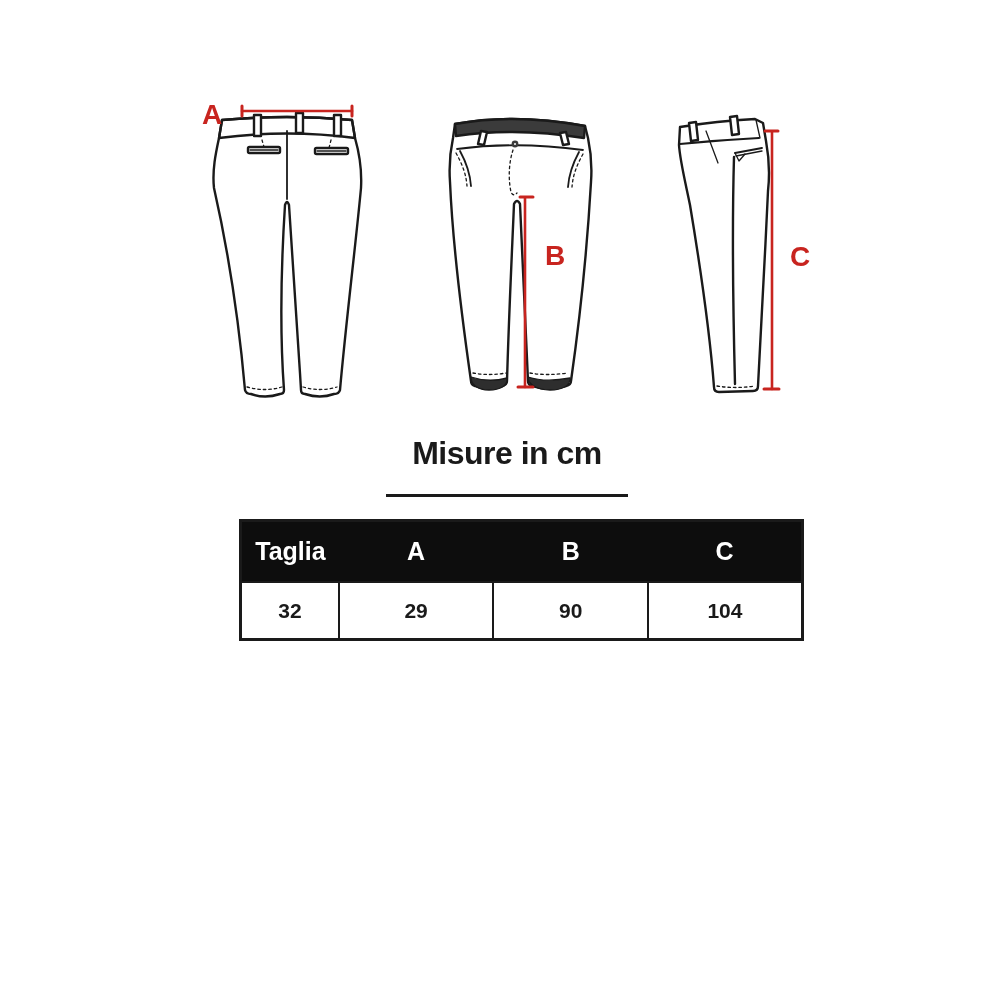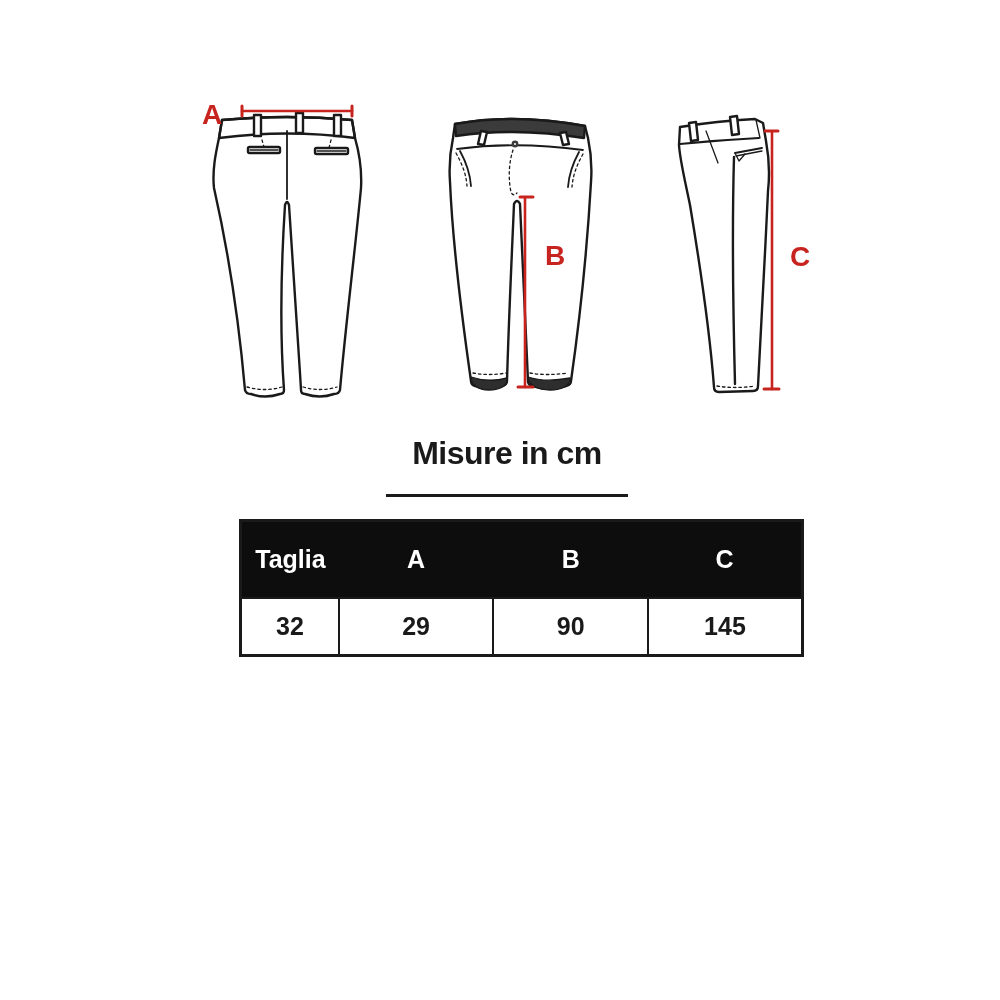--- a/index.html
+++ b/index.html
@@ -39,25 +39,25 @@
   .title-underline { width:242px; height:3px; background:var(--ink,#1a1a1a); margin:23px auto 0; }
   
   .size-table {
     position:absolute; left:239px; top:519px; width:565px;
     border-collapse:collapse; table-layout:fixed;
     border:3px solid var(--ink,#1a1a1a);
   }
   .size-table thead th {
     background:var(--header-bg,#0d0d0d); color:var(--header-text,#fff);
     font-size:25px; font-weight:bold; height:59px; text-align:center;
-    border:0; padding:8px;
+    border:0; padding:0;
   }
   .size-table tbody td {
     background:#ffffff; color:var(--ink,#1a1a1a);
-    font-size:25px; font-weight:bold; height:55px; text-align:center;
+    font-size:21px; font-weight:bold; height:55px; text-align:center;
     border:2.5px solid var(--ink,#1a1a1a); padding:0;
   }
 </style>
 </head>
 <body>
 
 <div id="stage">
 
   <svg id="back-view" class="drawing" width="170" height="300" viewBox="0 0 170 300">
     <defs>
@@ -171,18 +171,18 @@
         <th>A</th>
         <th>B</th>
         <th>C</th>
       </tr>
     </thead>
     <tbody>
       <tr>
         <td>32</td>
         <td>29</td>
         <td>90</td>
-        <td>145</td>
+        <td>104</td>
       </tr>
     </tbody>
   </table>
 
 </div>
 
 </body></html>

